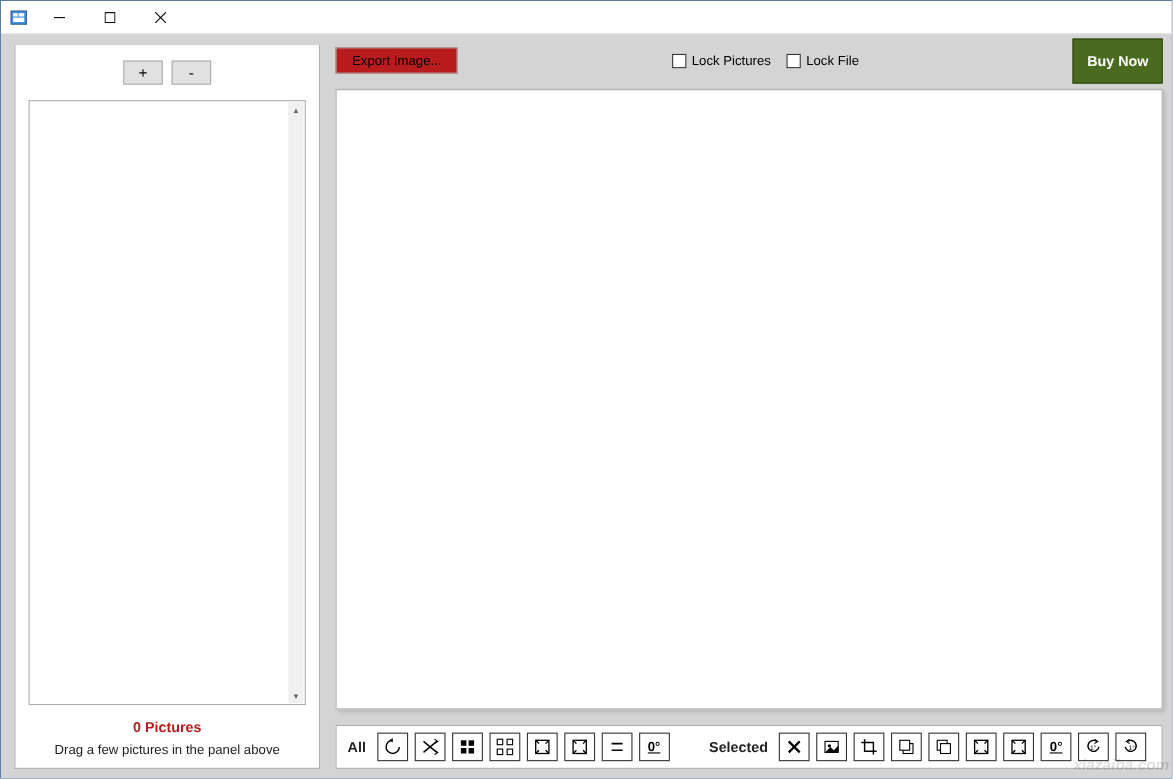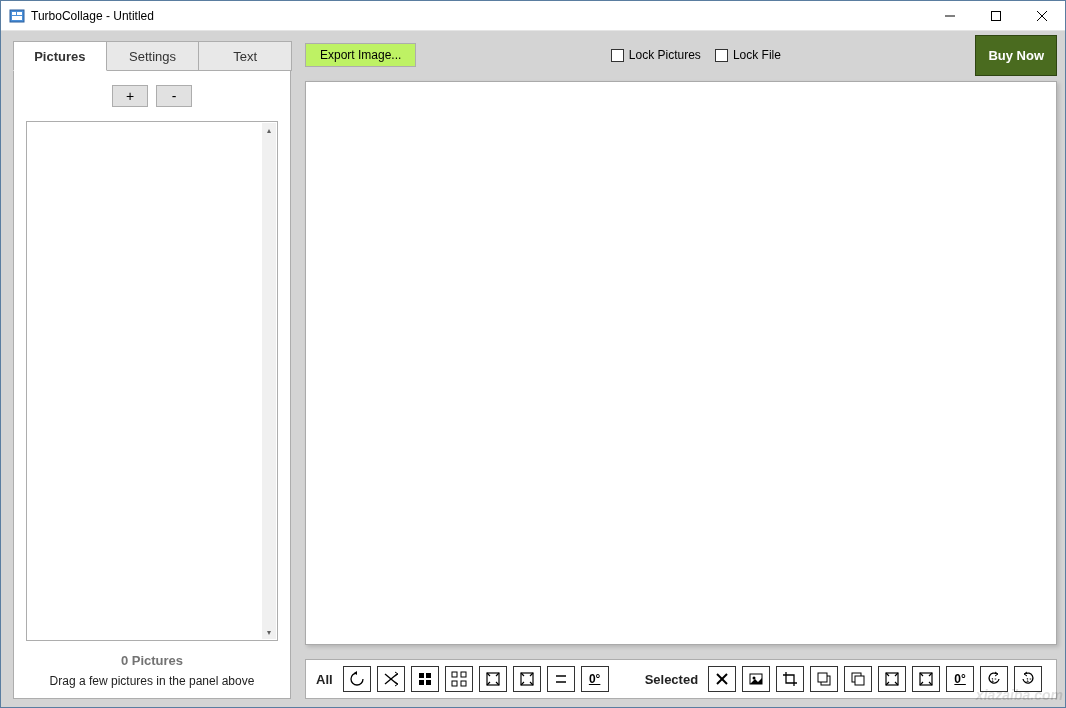--- a/index.html
+++ b/index.html
@@ -24,26 +24,26 @@
 .tab.active { background: #fff; border-bottom: 1px solid #fff; font-weight: 600; z-index: 2; }
 .tab:not(.active) { background: #e8e8e8; border-top: 1px solid #adadad; }
 
 .tab-body { flex: 1; background: #fff; border: 1px solid #adadad; border-top: none; padding: 14px 12px 10px 12px; display: flex; flex-direction: column; align-items: center; }
 .pic-buttons { display: flex; gap: 8px; margin-bottom: 14px; }
 .pic-btn { width: 36px; height: 22px; background: #e1e1e1; border: 1px solid #adadad; font-size: 14px; cursor: pointer; display: flex; align-items: center; justify-content: center; }
 .pic-list { width: 100%; flex: 1; border: 1px solid #adadad; background: #fff; position: relative; }
 .pic-list-scroll { position: absolute; right: 1px; top: 1px; bottom: 1px; width: 14px; background: #f0f0f0; }
 .pic-list-scroll .thumb-up { position: absolute; top: 0; width: 100%; height: 14px; display: flex; align-items: center; justify-content: center; font-size: 8px; color: #606060; }
 .pic-list-scroll .thumb-down { position: absolute; bottom: 0; width: 100%; height: 14px; display: flex; align-items: center; justify-content: center; font-size: 8px; color: #606060; }
-.pic-count { font-size: 13px; font-weight: 700; margin-top: 12px; color: #737373; }
+.pic-count { font-size: 13px; font-weight: 700; margin-top: 12px; color: #b91c1c; }
 .pic-hint { font-size: 12px; color: #222; margin-top: 6px; }
 
 .right-panel { flex: 1; display: flex; flex-direction: column; }
 .top-row { height: 28px; display: flex; align-items: center; margin-bottom: 12px; gap: 16px; }
-.export-btn { height: 24px; padding: 0 14px; background: #bef264; border: 1px solid #adadad; font-size: 12px; cursor: pointer; display: flex; align-items: center; }
+.export-btn { height: 24px; padding: 0 14px; background: #b91c1c; border: 1px solid #adadad; font-size: 12px; cursor: pointer; display: flex; align-items: center; }
 .spacer { flex: 1; }
 .checks { display: flex; gap: 14px; align-items: center; }
 .check { display: flex; align-items: flex-end; gap: 5px; font-size: 12px; cursor: pointer; }
 .check-box { width: 13px; height: 13px; border: 1px solid #333; background: #fff; }
 .buy-btn { height: 41px; padding: 0 12px; background: #4a6b1f; color: #fff; border: 1px solid #2f4512; font-size: 13px; font-weight: 600; cursor: pointer; display: flex; align-items: center; margin-left: auto; }
 
 .canvas-area { flex: 1; background: #fff; border: 1px solid #aaa; box-shadow: 2px 2px 4px rgba(0,0,0,0.15); }
 
 .bottom-toolbar { margin-top: 14px; height: 40px; background: #fff; border: 1px solid #adadad; display: flex; align-items: center; padding: 0 10px; gap: 6px; }
 .tb-label { font-size: 13px; font-weight: 600; color: #222; margin-right: 4px; }
@@ -60,21 +60,20 @@
 
   <div class="titlebar">
     <span class="titlebar-icon">
       <svg viewBox="0 0 16 16">
           <rect x="1" y="2" width="14" height="12" fill="#4a8fd8" stroke="#2a5f9e"></rect>
           <rect x="3" y="4" width="4" height="3" fill="#fff"></rect>
           <rect x="8" y="4" width="5" height="3" fill="#fff"></rect>
           <rect x="3" y="8" width="10" height="4" fill="#fff"></rect>
         </svg>
     </span>
-    <span class="titlebar-title">TurboCollage - Untitled</span>
     <div class="titlebar-buttons">
       <div class="titlebar-btn">
         <svg width="10" height="10" viewBox="0 0 10 10">
             <line x1="0" y1="5" x2="10" y2="5" stroke="#000" stroke-width="1"></line>
           </svg>
       </div>
       <div class="titlebar-btn">
         <svg width="10" height="10" viewBox="0 0 10 10">
             <rect x="0.5" y="0.5" width="9" height="9" fill="none" stroke="#000" stroke-width="1"></rect>
           </svg>
@@ -85,25 +84,20 @@
             <line x1="10" y1="0" x2="0" y2="10" stroke="#000" stroke-width="1"></line>
           </svg>
       </div>
     </div>
   </div>
 
 
   <div class="content">
 
     <div class="left-panel">
-      <div class="tabs">
-        <div class="tab active">Pictures</div>
-        <div class="tab">Settings</div>
-        <div class="tab">Text</div>
-      </div>
       <div class="tab-body">
         <div class="pic-buttons">
           <div class="pic-btn">+</div>
           <div class="pic-btn">-</div>
         </div>
         <div class="pic-list">
           <div class="pic-list-scroll">
             <div class="thumb-up">▴</div>
             <div class="thumb-down">▾</div>
           </div>

